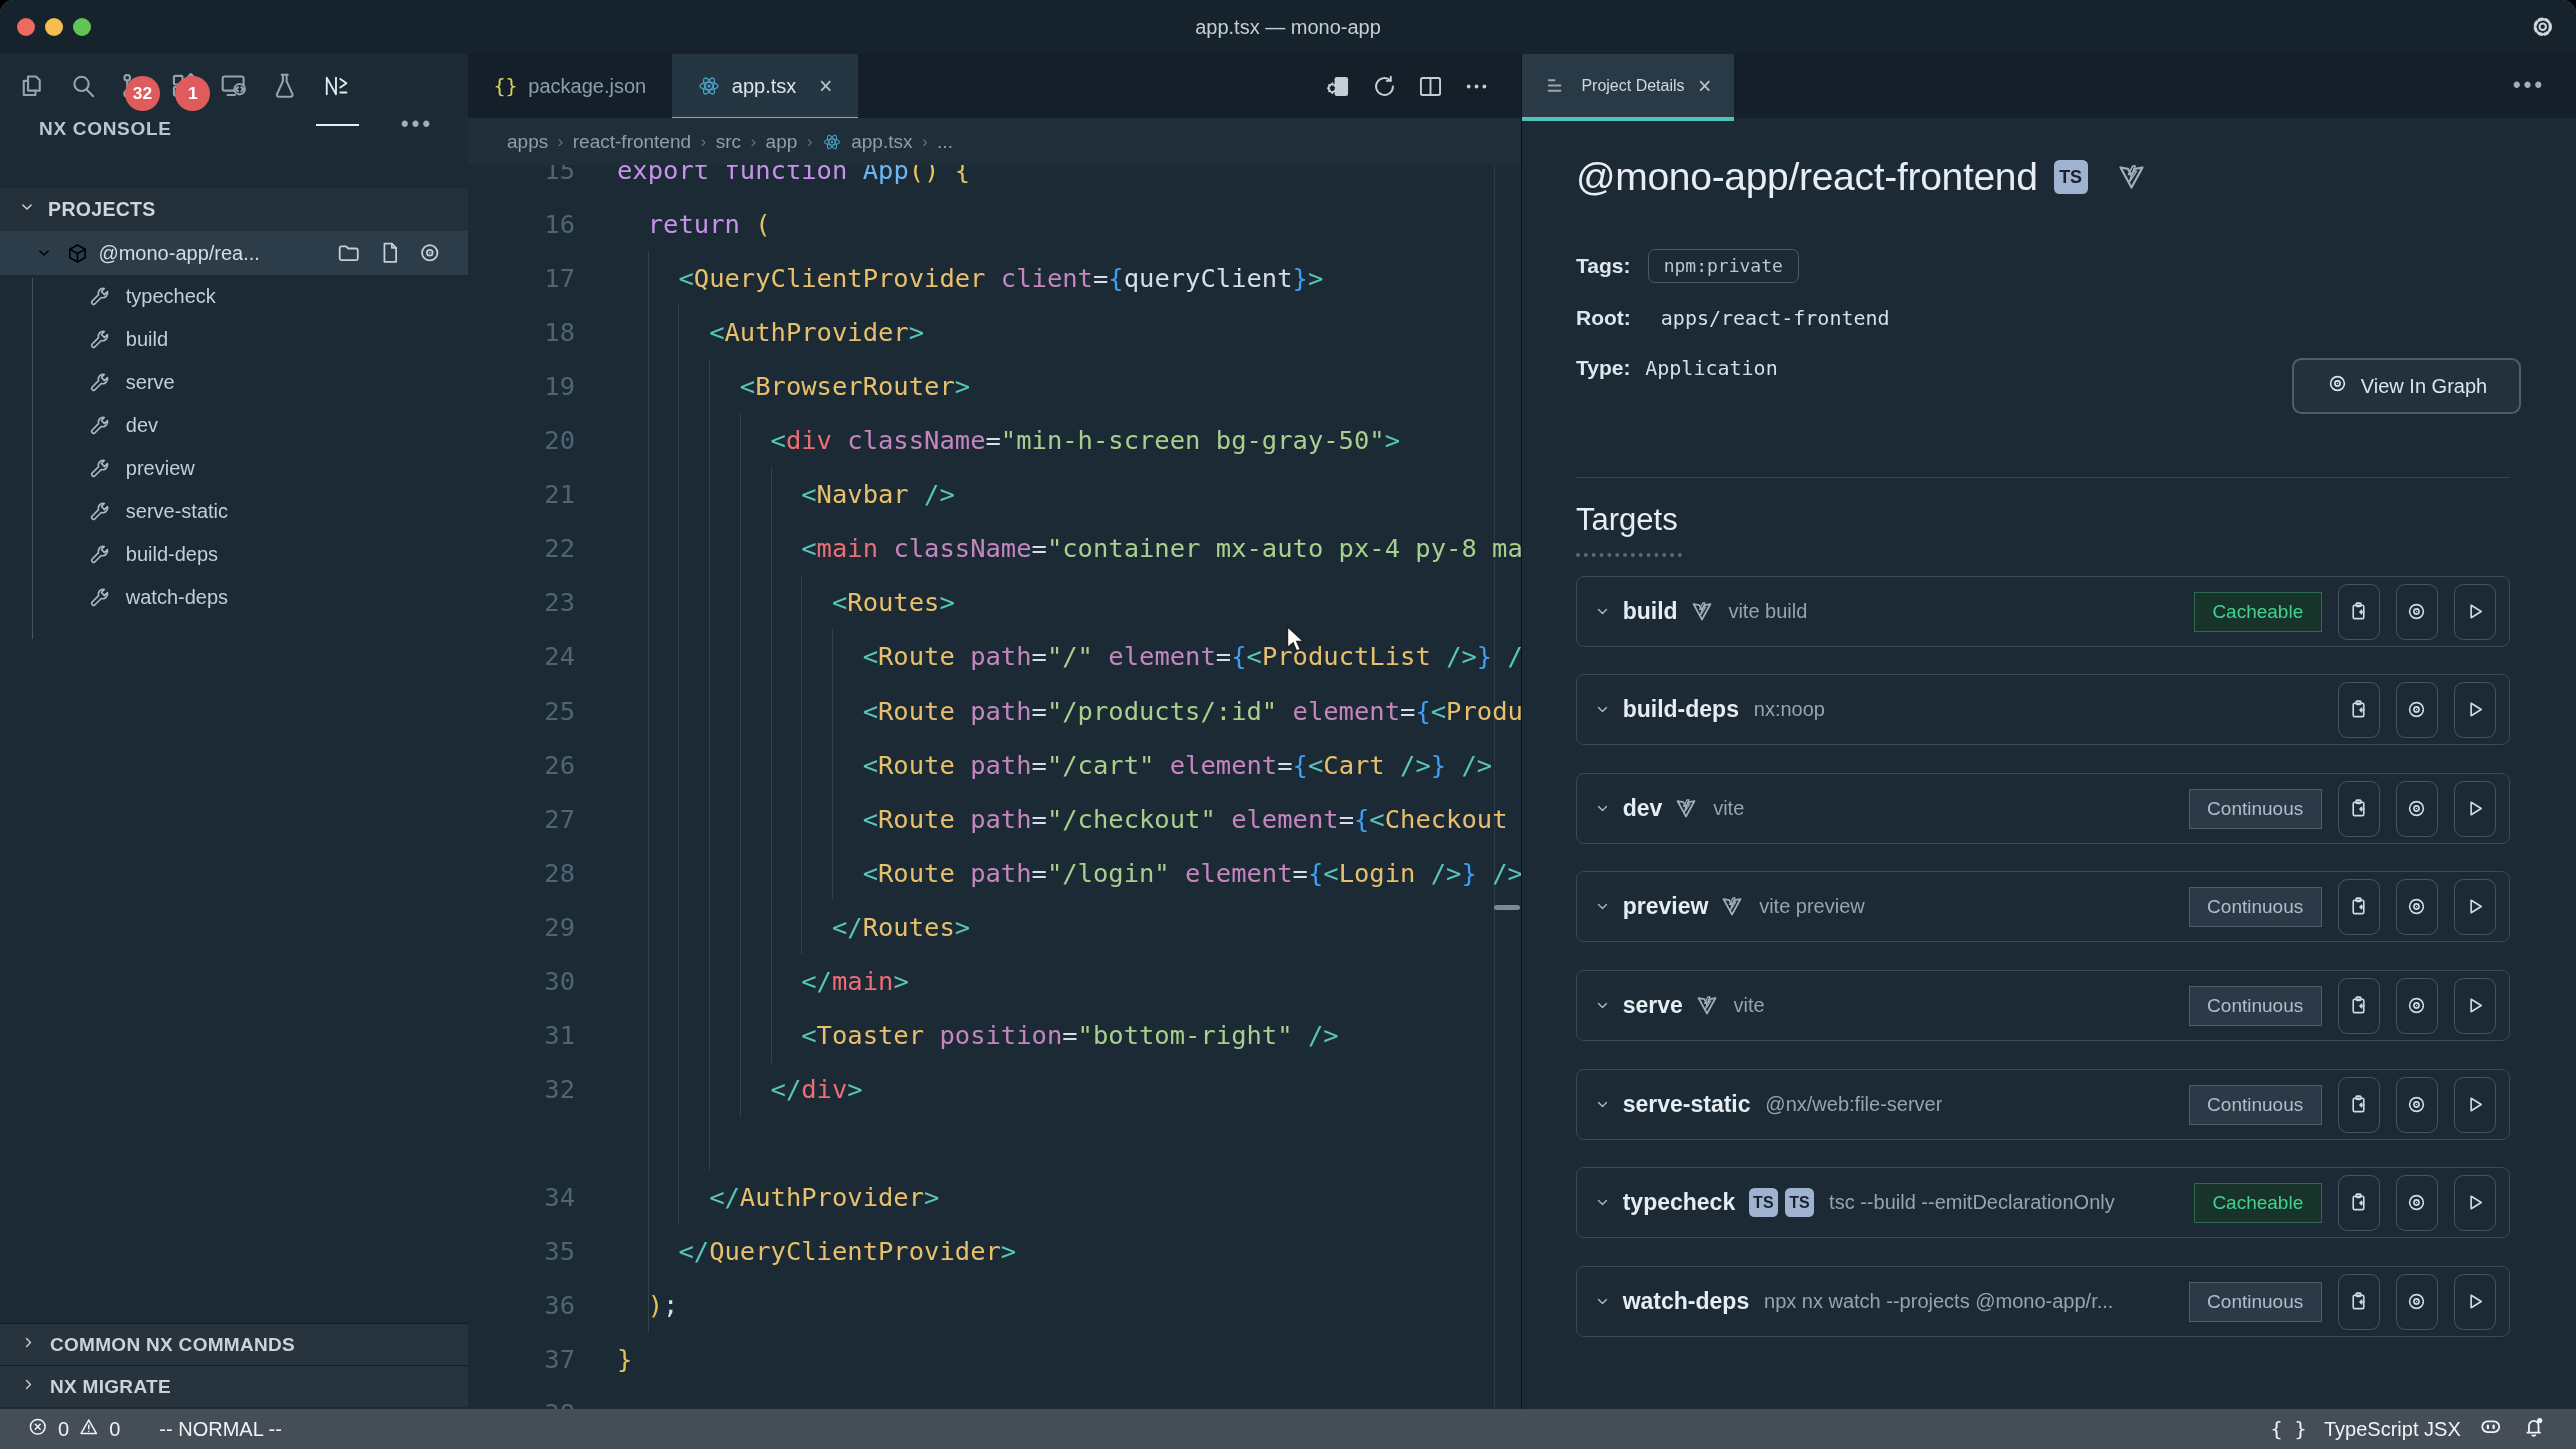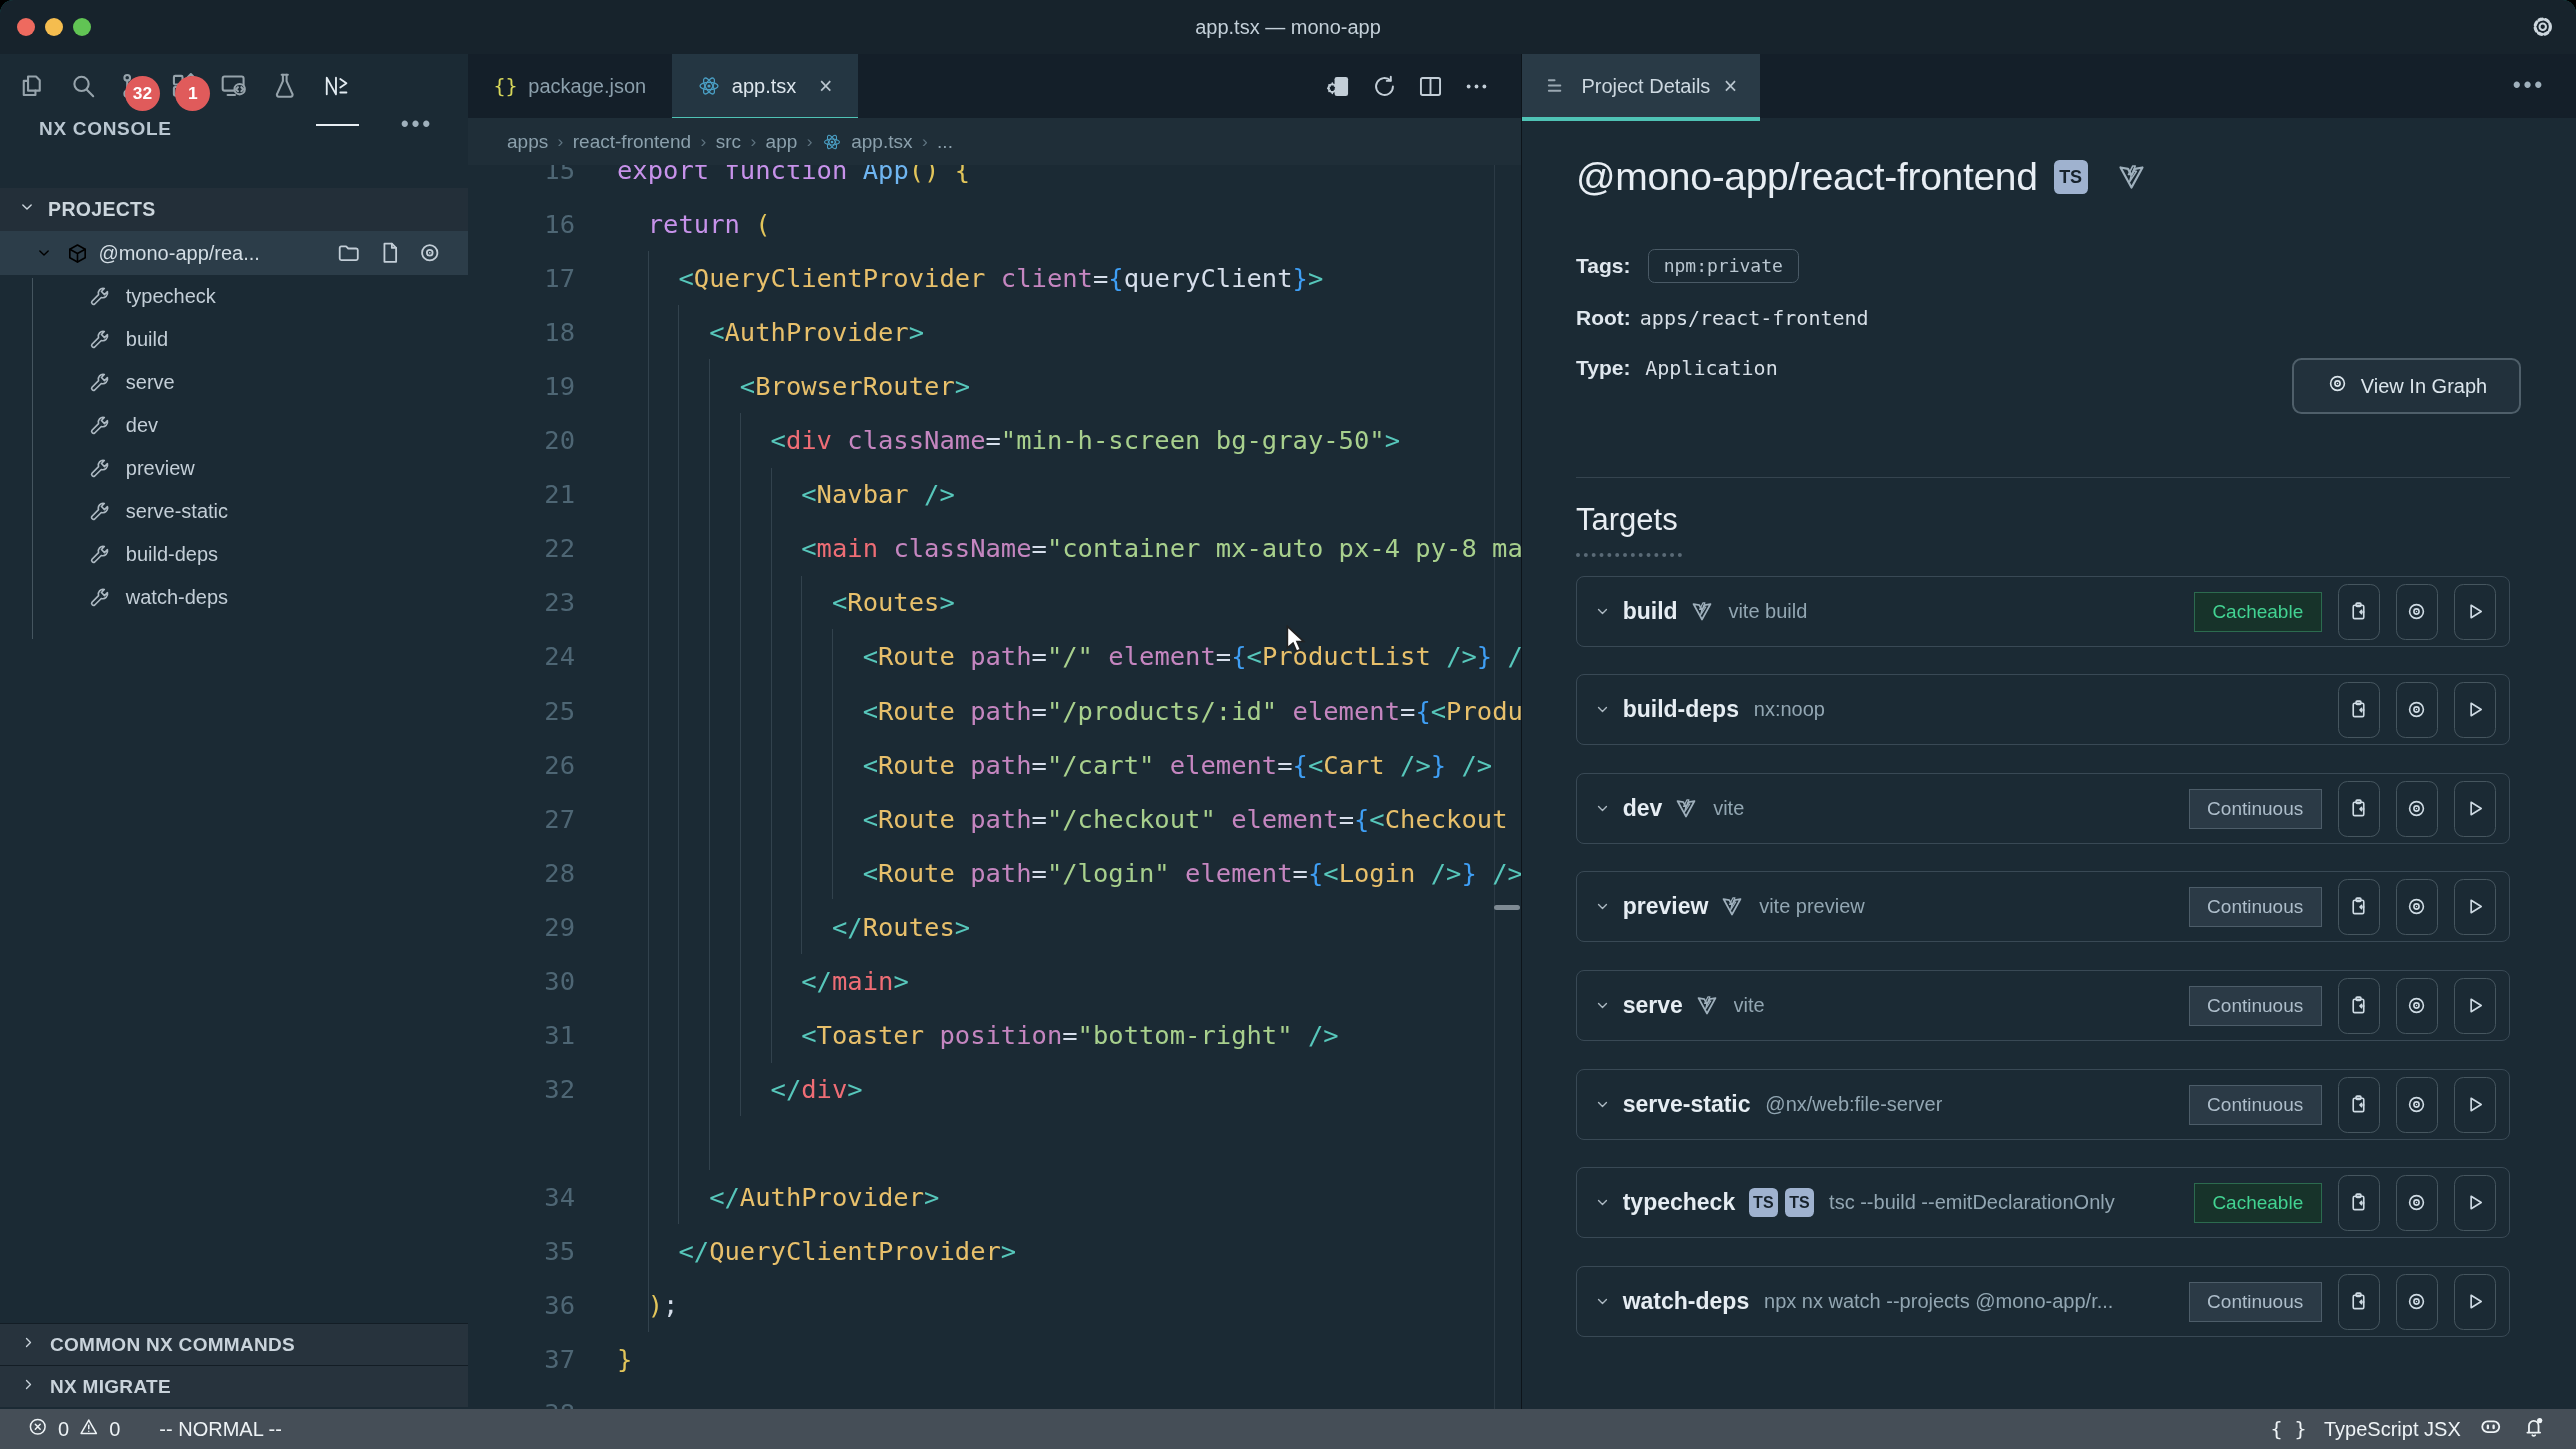--- a/index.html
+++ b/index.html
@@ -61,33 +61,33 @@
   #ruler{position:absolute;left:1026px;top:0;bottom:0;width:1.3px;background:#2b3a45;}
   #hscroll{position:absolute;left:1026px;top:740px;width:25.5px;height:5.4px;background:#7e8a93;border-radius:2.7px;}
   .tk-kw{color:#c792ea;} .tk-fn{color:#6fb5f0;} .tk-br1{color:#e2c55a;} .tk-tag{color:#57c7bb;}
   .tk-cmp{color:#e8c06b;} .tk-attr{color:#c586c0;} .tk-str{color:#a8d08d;} .tk-jsb{color:#3f9ff5;}
   .tk-var{color:#d6deeb;} .tk-pl{color:#d6deeb;} .tk-html{color:#ee6d75;}
   
   #panel{position:absolute;left:1521px;top:54px;width:1055px;height:1355px;background:#1b2a34;border-left:1.3px solid #0d141a;}
   #panel-tabstrip{position:absolute;left:0;top:0;width:1055px;height:64px;background:#141f29;display:flex;align-items:center;}
   #panel-tab{height:64px;display:flex;align-items:center;gap:13.4px;padding:0 23px;background:#293a46;position:relative;}
   #panel-tab::after{content:"";position:absolute;left:0;right:0;bottom:-2.7px;height:3.4px;background:#4fc3b5;}
-  #panel-tab-label{color:#cdd8e0;font-size:20px;}
+  #panel-tab-label{color:#cdd8e0;font-size:16px;}
   #panel-menu{margin-left:auto;padding-right:32px;}
   #panel-body{position:absolute;left:0;top:64px;width:1055px;height:1291px;}
   #p-title{position:absolute;left:54px;top:37px;display:flex;align-items:center;gap:16px;}
   #p-title-text{color:#e8eef4;font-size:39px;font-weight:500;letter-spacing:-0.3px;}
   .ts-badge{background:#9fb2cf;color:#17222c;font-weight:bold;border-radius:5.4px;display:flex;
             align-items:center;justify-content:center;}
   .ts-lg{width:34px;height:34px;font-size:18px;}
   .ts-sm{width:29.5px;height:29.5px;font-size:16px;}
   #p-tags{position:absolute;left:54px;top:131px;display:flex;align-items:center;gap:17.4px;}
   .p-label{color:#dfe7ee;font-size:21px;font-weight:bold;}
   #tag-chip{border:1.3px solid #4a5a66;border-radius:6.7px;padding:5.4px 14.8px;color:#b9c6d0;font-size:18px;}
-  #p-root{position:absolute;left:54px;top:188px;display:flex;align-items:center;gap:9px;}
+  #p-root{position:absolute;left:54px;top:188px;display:flex;align-items:center;gap:30px;}
   #p-type{position:absolute;left:54px;top:238px;display:flex;align-items:center;gap:14.8px;}
   .p-value{color:#d7dfe7;font-size:20px;}
   #btn-graph{position:absolute;right:56px;top:240px;width:225px;height:52px;border:2px solid #4f5f6a;
              border-radius:9.4px;background:#22313c;display:flex;align-items:center;justify-content:center;
              gap:12px;color:#dbe5ec;font-size:20px;}
   #p-divider{position:absolute;left:54px;top:359px;width:934px;height:1.3px;background:#35444f;}
   #p-targets-h{position:absolute;left:54px;top:384px;color:#e9eef3;font-size:31px;font-weight:500;}
   #p-targets-dots{position:absolute;left:54px;top:435px;width:106px;border-bottom:4px dotted #5a6a76;}
   .card{position:absolute;left:54px;width:934px;height:71px;border:1.3px solid #394955;border-radius:8px;
         box-sizing:border-box;display:flex;align-items:center;padding:0 13.4px 0 16px;}

